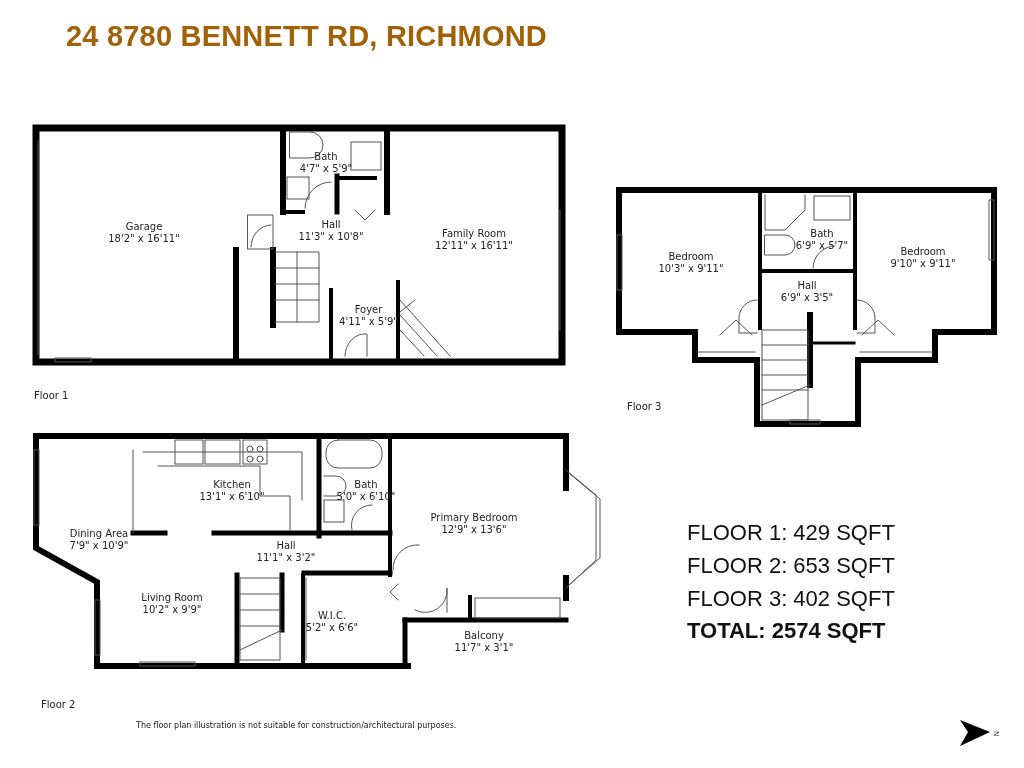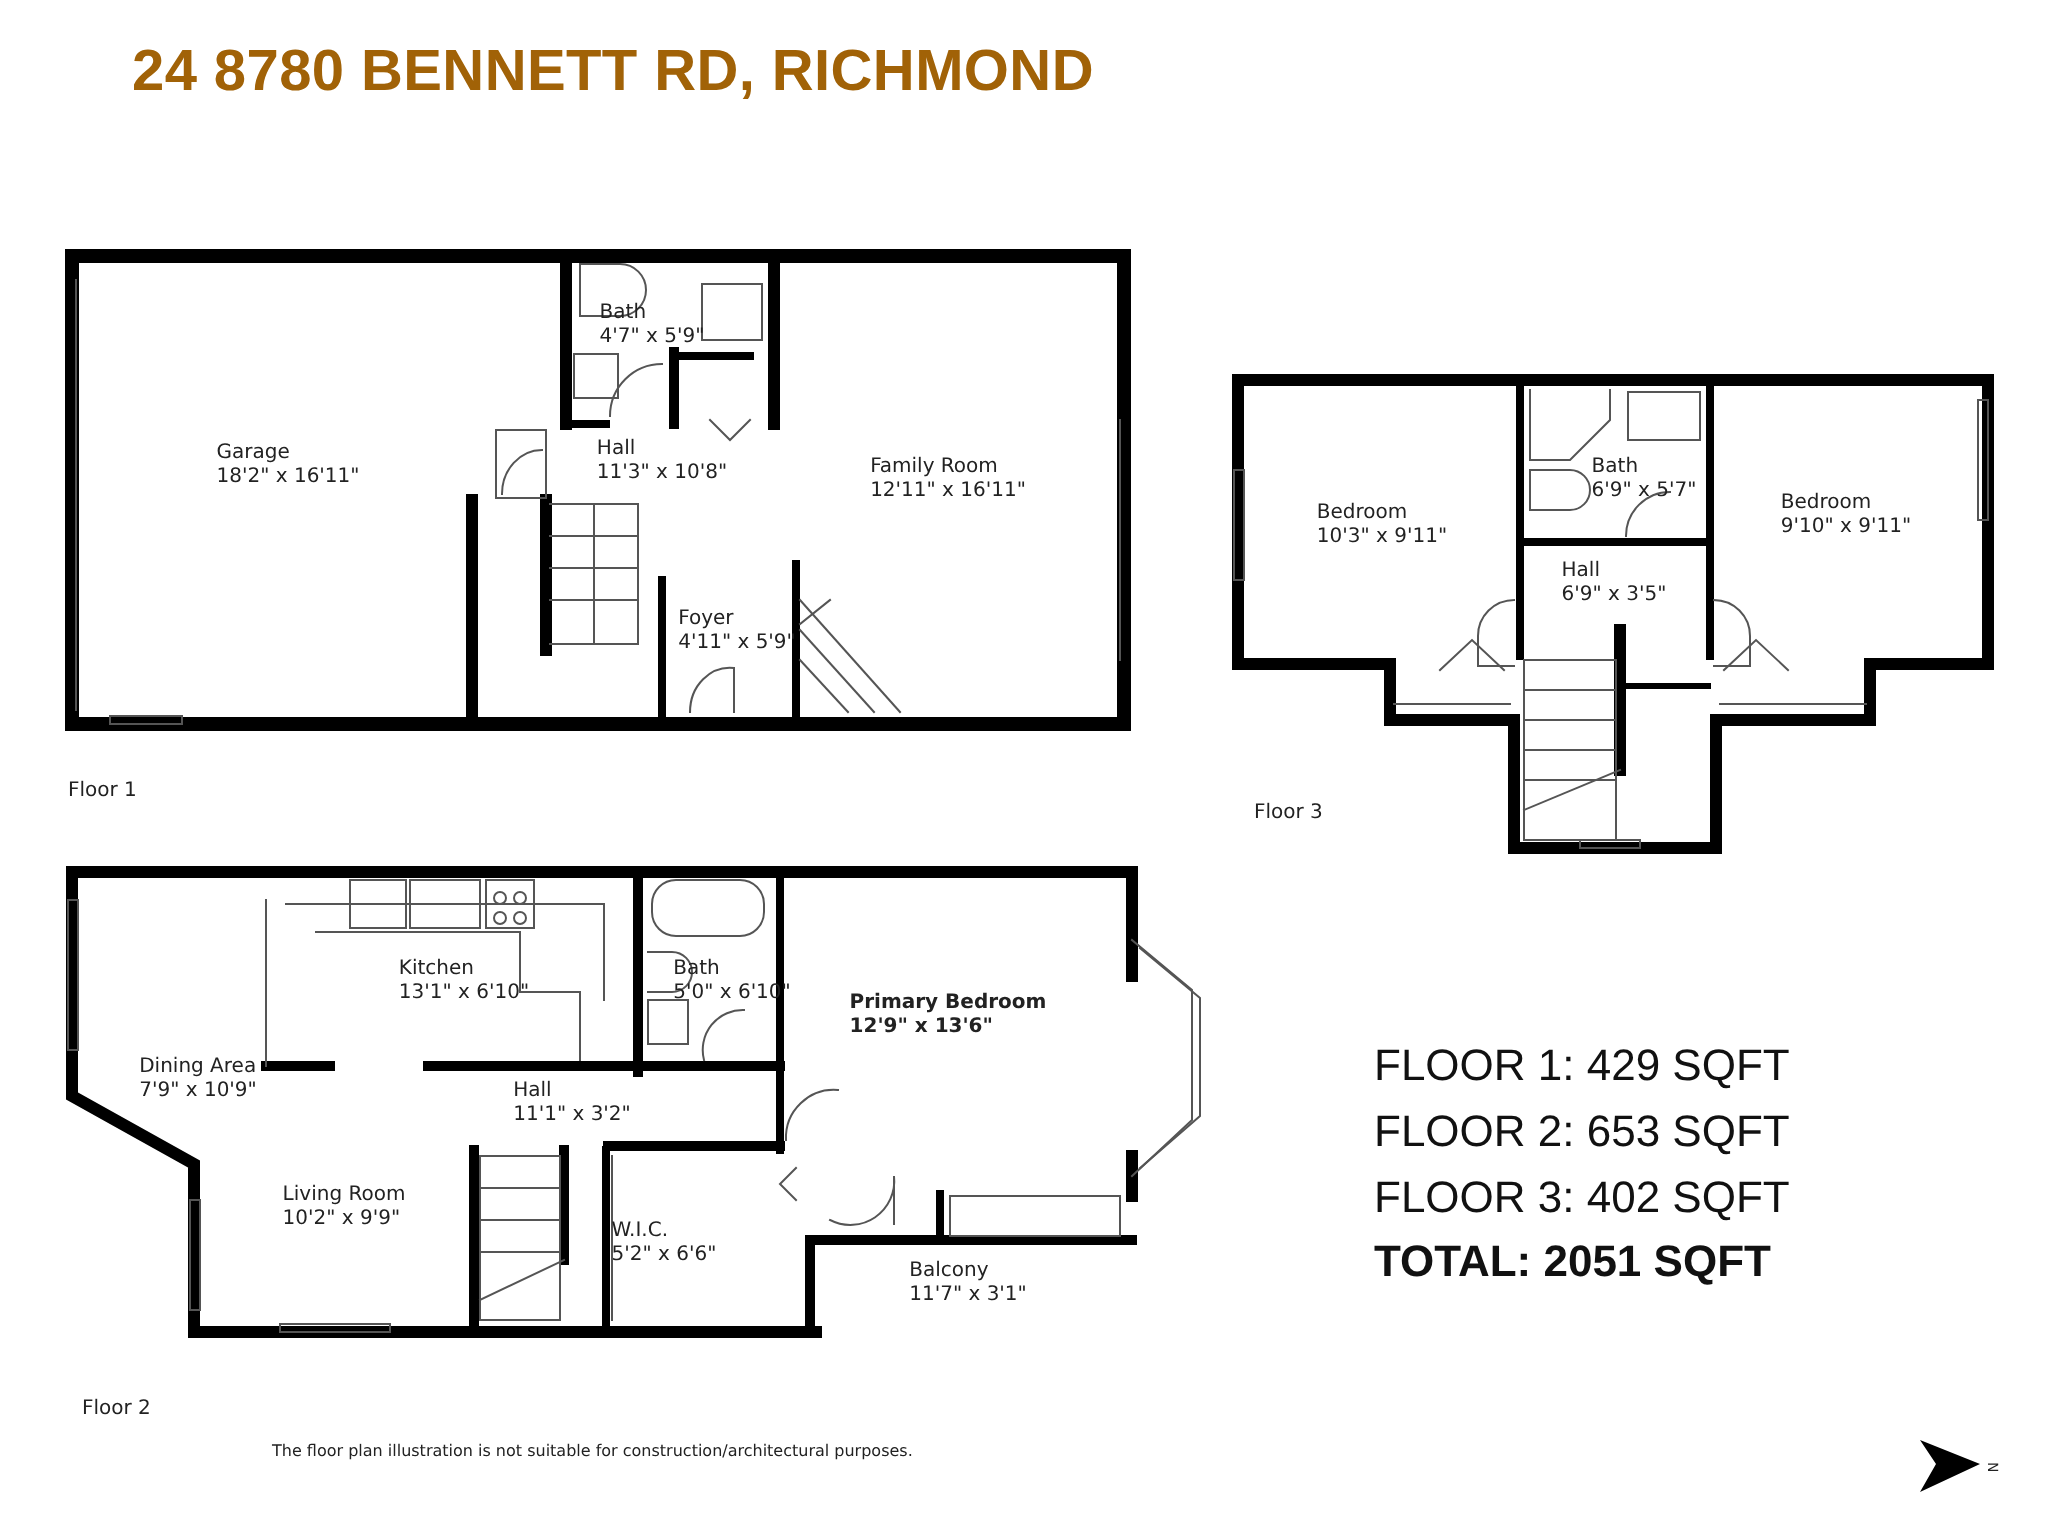--- a/index.html
+++ b/index.html
@@ -1,19 +1,19 @@
 <!DOCTYPE html>
 <html><head>
 <meta charset="utf-8">
 <style>
   html, body { margin:0; padding:0; background:#ffffff; }
   body { width:1024px; height:768px; position:relative; overflow:hidden; font-family:"DejaVu Sans", sans-serif; color:#111; }
   .title { position:absolute; left:66px; top:20px; font-family:"Liberation Sans", sans-serif; font-weight:bold; font-size:29px; letter-spacing:0.2px; color:#a16207; }
   svg.plan { position:absolute; left:0; top:0; }
-  .lbl { position:absolute; font-size:10px; text-align:left; line-height:12px; color:#222; white-space:nowrap; transform:translateX(-50%); }
+  .lbl { position:absolute; font-size:10px; text-align:center; line-height:12px; color:#222; white-space:nowrap; transform:translateX(-50%); }
   .floor-lbl { position:absolute; font-size:10px; color:#222; }
   .sqft { position:absolute; left:687px; font-family:"Liberation Sans", sans-serif; font-size:22px; color:#111; line-height:26px; }
   .sqft.total { font-weight:bold; }
   .disclaimer { position:absolute; left:136px; top:720px; font-size:8px; line-height:12px; color:#222; }
   .compass { position:absolute; left:958px; top:718px; }
 </style>
 </head>
 <body>
 
 <div class="title">24 8780 BENNETT RD, RICHMOND</div>
@@ -139,37 +139,37 @@
 <div class="lbl" style="left:144px;top:221px;"><span>Garage</span><br><span>18'2" x 16'11"</span></div>
 <div class="lbl" style="left:326px;top:151px;"><span>Bath</span><br><span>4'7" x 5'9"</span></div>
 <div class="lbl" style="left:331px;top:219px;"><span>Hall</span><br><span>11'3" x 10'8"</span></div>
 <div class="lbl" style="left:474px;top:228px;"><span>Family Room</span><br><span>12'11" x 16'11"</span></div>
 <div class="lbl" style="left:363px;top:304px;padding-left:11px;"><span>Foyer</span><br><span>4'11" x 5'9"</span></div>
 <div class="floor-lbl" style="left:34px;top:390px;">Floor 1</div>
 
 <div class="lbl" style="left:99px;top:488px;margin-top:40px;"><span>Dining Area</span><br><span>7'9" x 10'9"</span></div>
 <div class="lbl" style="left:232px;top:479px;"><span>Kitchen</span><br><span>13'1" x 6'10"</span></div>
 <div class="lbl" style="left:366px;top:479px;"><span>Bath</span><br><span>5'0" x 6'10"</span></div>
-<div class="lbl" style="left:474px;top:496px;font-weight:bold;"><span>Primary Bedroom</span><br><span>12'9" x 13'6"</span></div>
+<div class="lbl" style="left:474px;top:512px;"><span>Primary Bedroom</span><br><span>12'9" x 13'6"</span></div>
 <div class="lbl" style="left:286px;top:540px;"><span>Hall</span><br><span>11'1" x 3'2"</span></div>
 <div class="lbl" style="left:172px;top:592px;"><span>Living Room</span><br><span>10'2" x 9'9"</span></div>
 <div class="lbl" style="left:332px;top:610px;"><span>W.I.C.</span><br><span>5'2" x 6'6"</span></div>
 <div class="lbl" style="left:484px;top:630px;"><span>Balcony</span><br><span>11'7" x 3'1"</span></div>
 <div class="floor-lbl" style="left:41px;top:699px;">Floor 2</div>
 
 <div class="lbl" style="left:691px;top:251px;"><span>Bedroom</span><br><span>10'3" x 9'11"</span></div>
 <div class="lbl" style="left:822px;top:228px;"><span>Bath</span><br><span>6'9" x 5'7"</span></div>
 <div class="lbl" style="left:923px;top:246px;"><span>Bedroom</span><br><span>9'10" x 9'11"</span></div>
 <div class="lbl" style="left:807px;top:280px;"><span>Hall</span><br><span>6'9" x 3'5"</span></div>
 <div class="floor-lbl" style="left:627px;top:401px;">Floor 3</div>
 
 <div class="sqft" style="top:520px;">FLOOR 1: 429 SQFT</div>
 <div class="sqft" style="top:553px;">FLOOR 2: 653 SQFT</div>
 <div class="sqft" style="top:586px;">FLOOR 3: 402 SQFT</div>
-<div class="sqft total" style="top:618px;">TOTAL: 2051 SQFT</div>
+<div class="sqft total" style="top:618px;">TOTAL: 2574 SQFT</div>
 
 <div class="disclaimer">
   <div>The floor plan illustration is not suitable for construction/architectural purposes.</div>
 </div>
 
 <div class="compass">
   <svg width="50" height="32" viewBox="0 0 50 32">
     <path d="M2 2 L32 14 L2 28 L10 14 Z" fill="#000"></path>
     <text x="37" y="18" font-size="7" font-family="DejaVu Sans, sans-serif" transform="rotate(90 39 15)" fill="#222">N</text>
   </svg>

